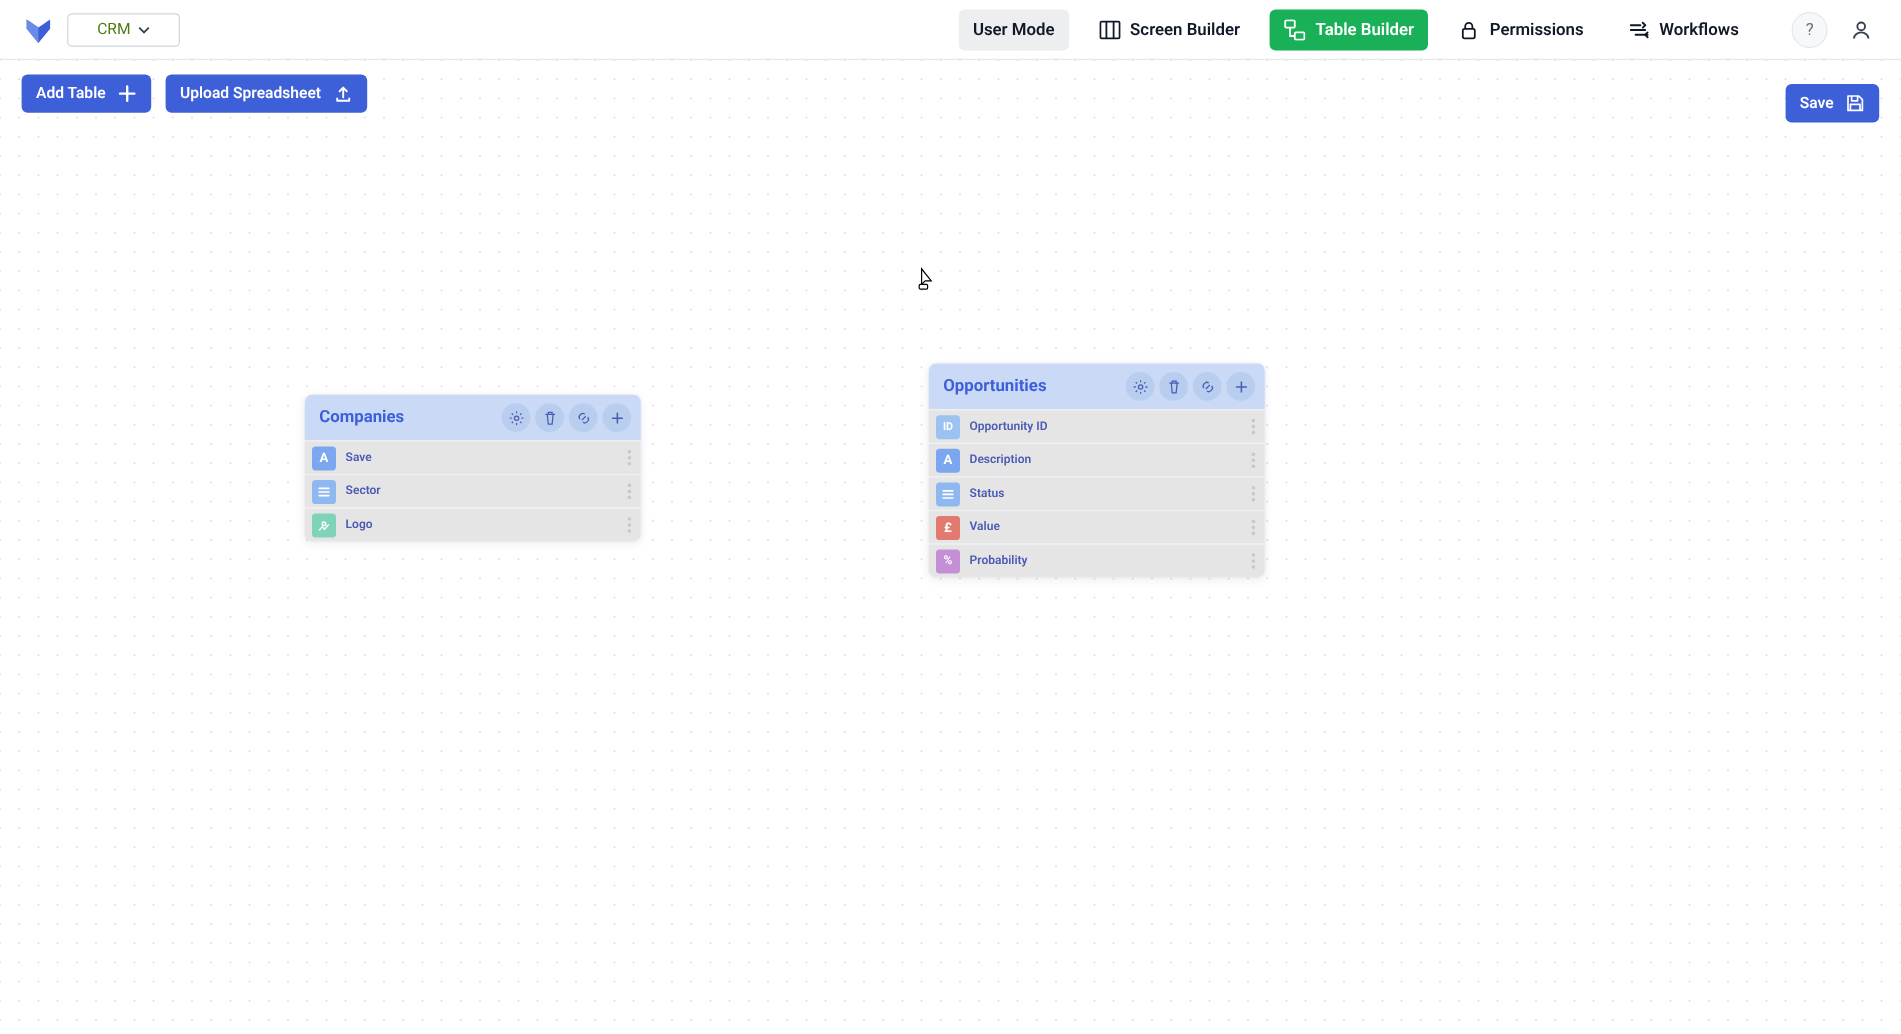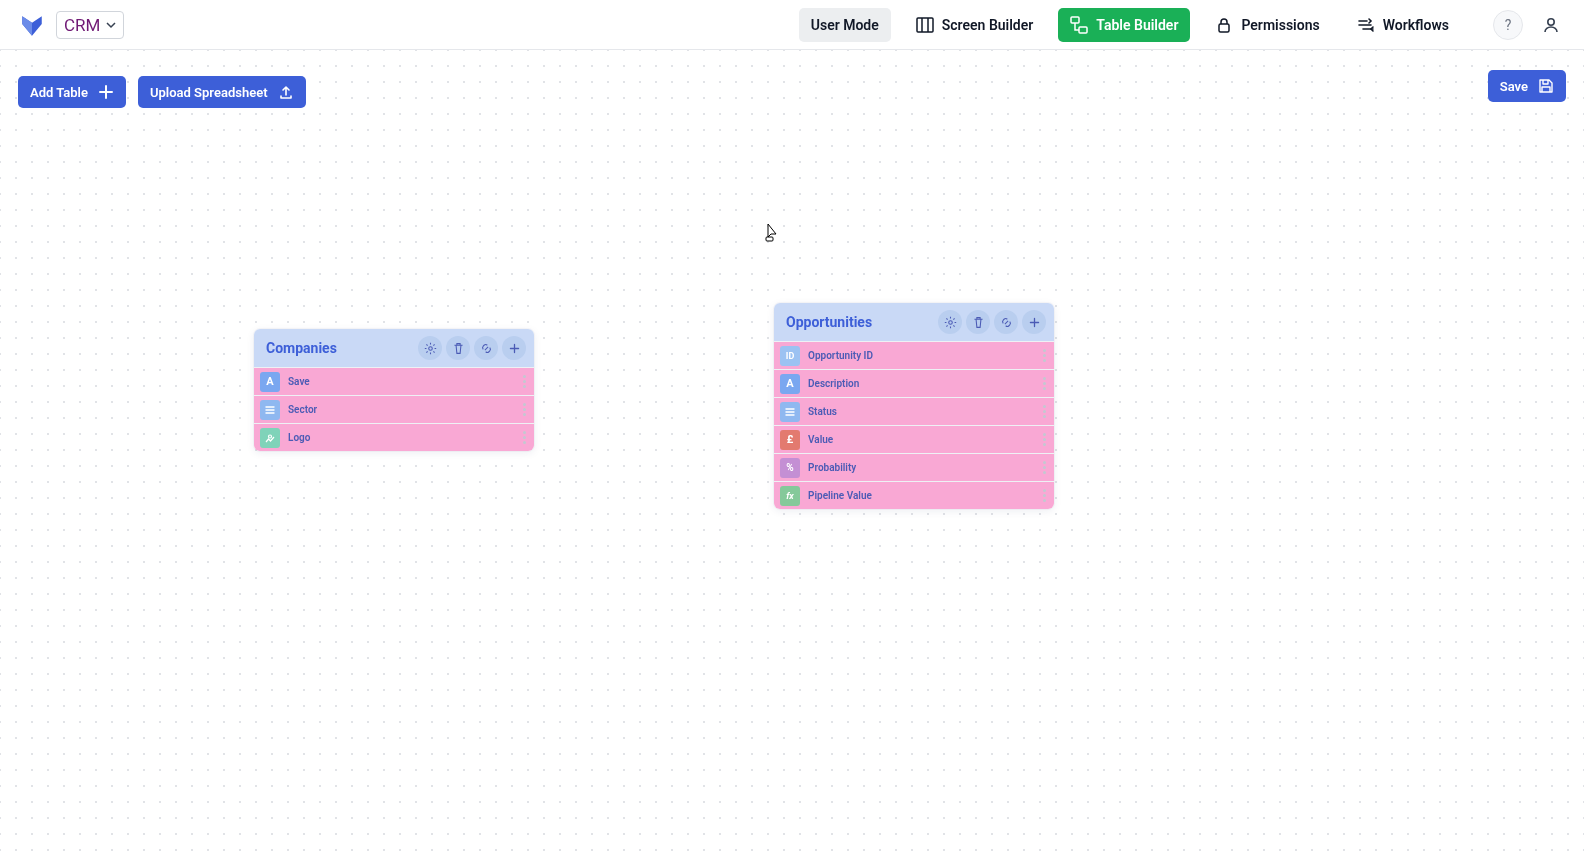--- a/index.html
+++ b/index.html
@@ -1,47 +1,47 @@
 <!DOCTYPE html>
 <html><head>
 <meta charset="utf-8">
 <style>
   * { box-sizing: border-box; margin: 0; padding: 0; }
   html, body { width: 1584px; height: 862px; font-family: -apple-system, BlinkMacSystemFont, "Segoe UI", Roboto, Arial, sans-serif; overflow: hidden; background: #fff; }
   
   .topbar { height: 50px; border-bottom: 1px solid #e5e7eb; display: flex; align-items: center; padding: 0 18px; gap: 10px; background:#fff; position:relative; z-index:2;}
   .logo { width: 28px; height: 28px; display:flex; align-items:center; justify-content:center; }
-  .app-select { height: 28px; border: 1px solid #d1d5db; border-radius: 4px; background: #fff; display:flex; align-items:center; padding: 0 7px; gap:6px; font-size:17px; cursor:pointer; color:#701a75;}
+  .app-select { height: 28px; border: 1px solid #d1d5db; border-radius: 4px; background: #fff; display:flex; align-items:center; padding: 0 24px; gap:6px; font-size:13px; cursor:pointer; color:#4d7c0f;}
   .chev { width:10px;height:10px; }
   .spacer { flex:1; }
   .nav { display:flex; align-items:center; gap:13px;padding-left:36px; }
   .nav-btn { height: 34px; display:flex; align-items:center; gap:8px; padding: 0 12px; border-radius:5px; font-size:14px; font-weight:600; color:#111827; cursor:pointer; }
   .nav-btn.user-mode { background:#eceef0; }
   .nav-btn.plain { background:transparent; }
   .nav-btn.active { background:#1ab057; color:#fff; }
   .nav-icon { width:18px; height:18px; display:inline-flex; }
   .help-btn { width:30px; height:30px; border-radius:50%; border:1px solid #e5e7eb; display:flex; align-items:center; justify-content:center; font-size:14px; color:#6b7280; cursor:pointer; background:#f7f8fa;}
   .profile-btn { width:30px; height:30px; display:flex; align-items:center; justify-content:center; color:#374151; cursor:pointer; }
   
   .canvas { position:absolute; top:50px; left:0; right:0; bottom:0; background:#fff; }
   .dot-grid { position:absolute; inset:0; background-image: radial-gradient(#e1e3e7 1px, transparent 1px); background-size: 16px 16px; background-position: 8px 8px; }
   
-  .toolbar { position:absolute; top:26px; left:18px; display:flex; gap:12px; z-index:3;}
+  .toolbar { position:absolute; top:12px; left:18px; display:flex; gap:12px; z-index:3;}
   .btn-primary { background:#3d5fd8; color:#fff; height:32px; display:flex; align-items:center; gap:10px; padding:0 12px; border-radius:5px; font-size:13px; font-weight:600; cursor:pointer; }
   .btn-primary .icon-slot{ width:16px;height:16px; display:inline-flex;}
   .save-area { position:absolute; top:20px; right:18px; z-index:3;padding-left:32px;}
   
   .table-card { position:absolute; width:280px; background:#fff; border-radius:6px; box-shadow: 0 2px 8px rgba(30,40,90,.08), 0 0 0 1px rgba(30,40,90,.03); z-index:3; }
   .card-header { background:#c9d9f6; border-top-left-radius:6px; border-top-right-radius:6px; height:38px; display:flex; align-items:center; padding:0 8px 0 12px; }
   .card-title { font-size:14px; font-weight:700; color:#3d5fd8; flex:1; }
   .hdr-actions { display:flex; gap:4px; }
   .hdr-icon { width:24px; height:24px; border-radius:50%; background:#b9ceef; display:flex; align-items:center; justify-content:center; cursor:pointer; color:#4b5bb5;}
   .hdr-icon svg{width:13px;height:13px;}
   
-  .field-row { height:28px; border-top:1px solid #eef1f5; display:flex; align-items:center; padding:0 6px; gap:8px; background:#f9a8d4;}
+  .field-row { height:28px; border-top:1px solid #eef1f5; display:flex; align-items:center; padding:0 6px; gap:8px; background:#e5e5e5;}
   .field-row:last-child{ border-bottom-left-radius:6px; border-bottom-right-radius:6px;}
   .fld-icon { width:20px; height:20px; border-radius:3px; display:flex; align-items:center; justify-content:center; font-size:9px; font-weight:700; color:#fff; }
   .fld-label { font-size:10px; font-weight:600; color:#4b5bb5; flex:1; }
   .fld-menu { color:#c3c8d1; cursor:pointer; padding:0 2px; display:flex; flex-direction:column; gap:2px;}
   .fld-menu span{width:3px;height:3px;background:#c3c8d1;border-radius:50%;}
   
   .cursor { position:absolute; width:20px; height:22px; z-index:5; pointer-events:none;}
   .arrow-layer { position:absolute; inset:0; z-index:2; pointer-events:none; }
 </style>
 </head>
@@ -305,31 +305,20 @@
           <div class="fld-icon" style="background:#c48fd4">
             <span style="font-size:10px;font-weight:700;">%</span>
           </div>
           <div class="fld-label">Probability</div>
           <div class="fld-menu">
             <span></span>
             <span></span>
             <span></span>
           </div>
         </div>
-        <div class="field-row">
-          <div class="fld-icon" style="background:#85c99a">
-            <span style="font-size:9px;font-style:italic;">fx</span>
-          </div>
-          <div class="fld-label">Pipeline Value</div>
-          <div class="fld-menu">
-            <span></span>
-            <span></span>
-            <span></span>
-          </div>
-        </div>
       </div>
   </div>
 
   <div class="cursor" id="cursor" style="left: 762px; top: 172px;">
     <svg viewBox="0 0 20 22">
         <path d="M6 2 v13 l3 -3 h5 z" fill="#fff" stroke="#000" stroke-width="1"></path>
         <rect x="4" y="15" width="7" height="4" rx="1" fill="#fff" stroke="#000" stroke-width="1"></rect>
       </svg>
   </div>
 </div>

